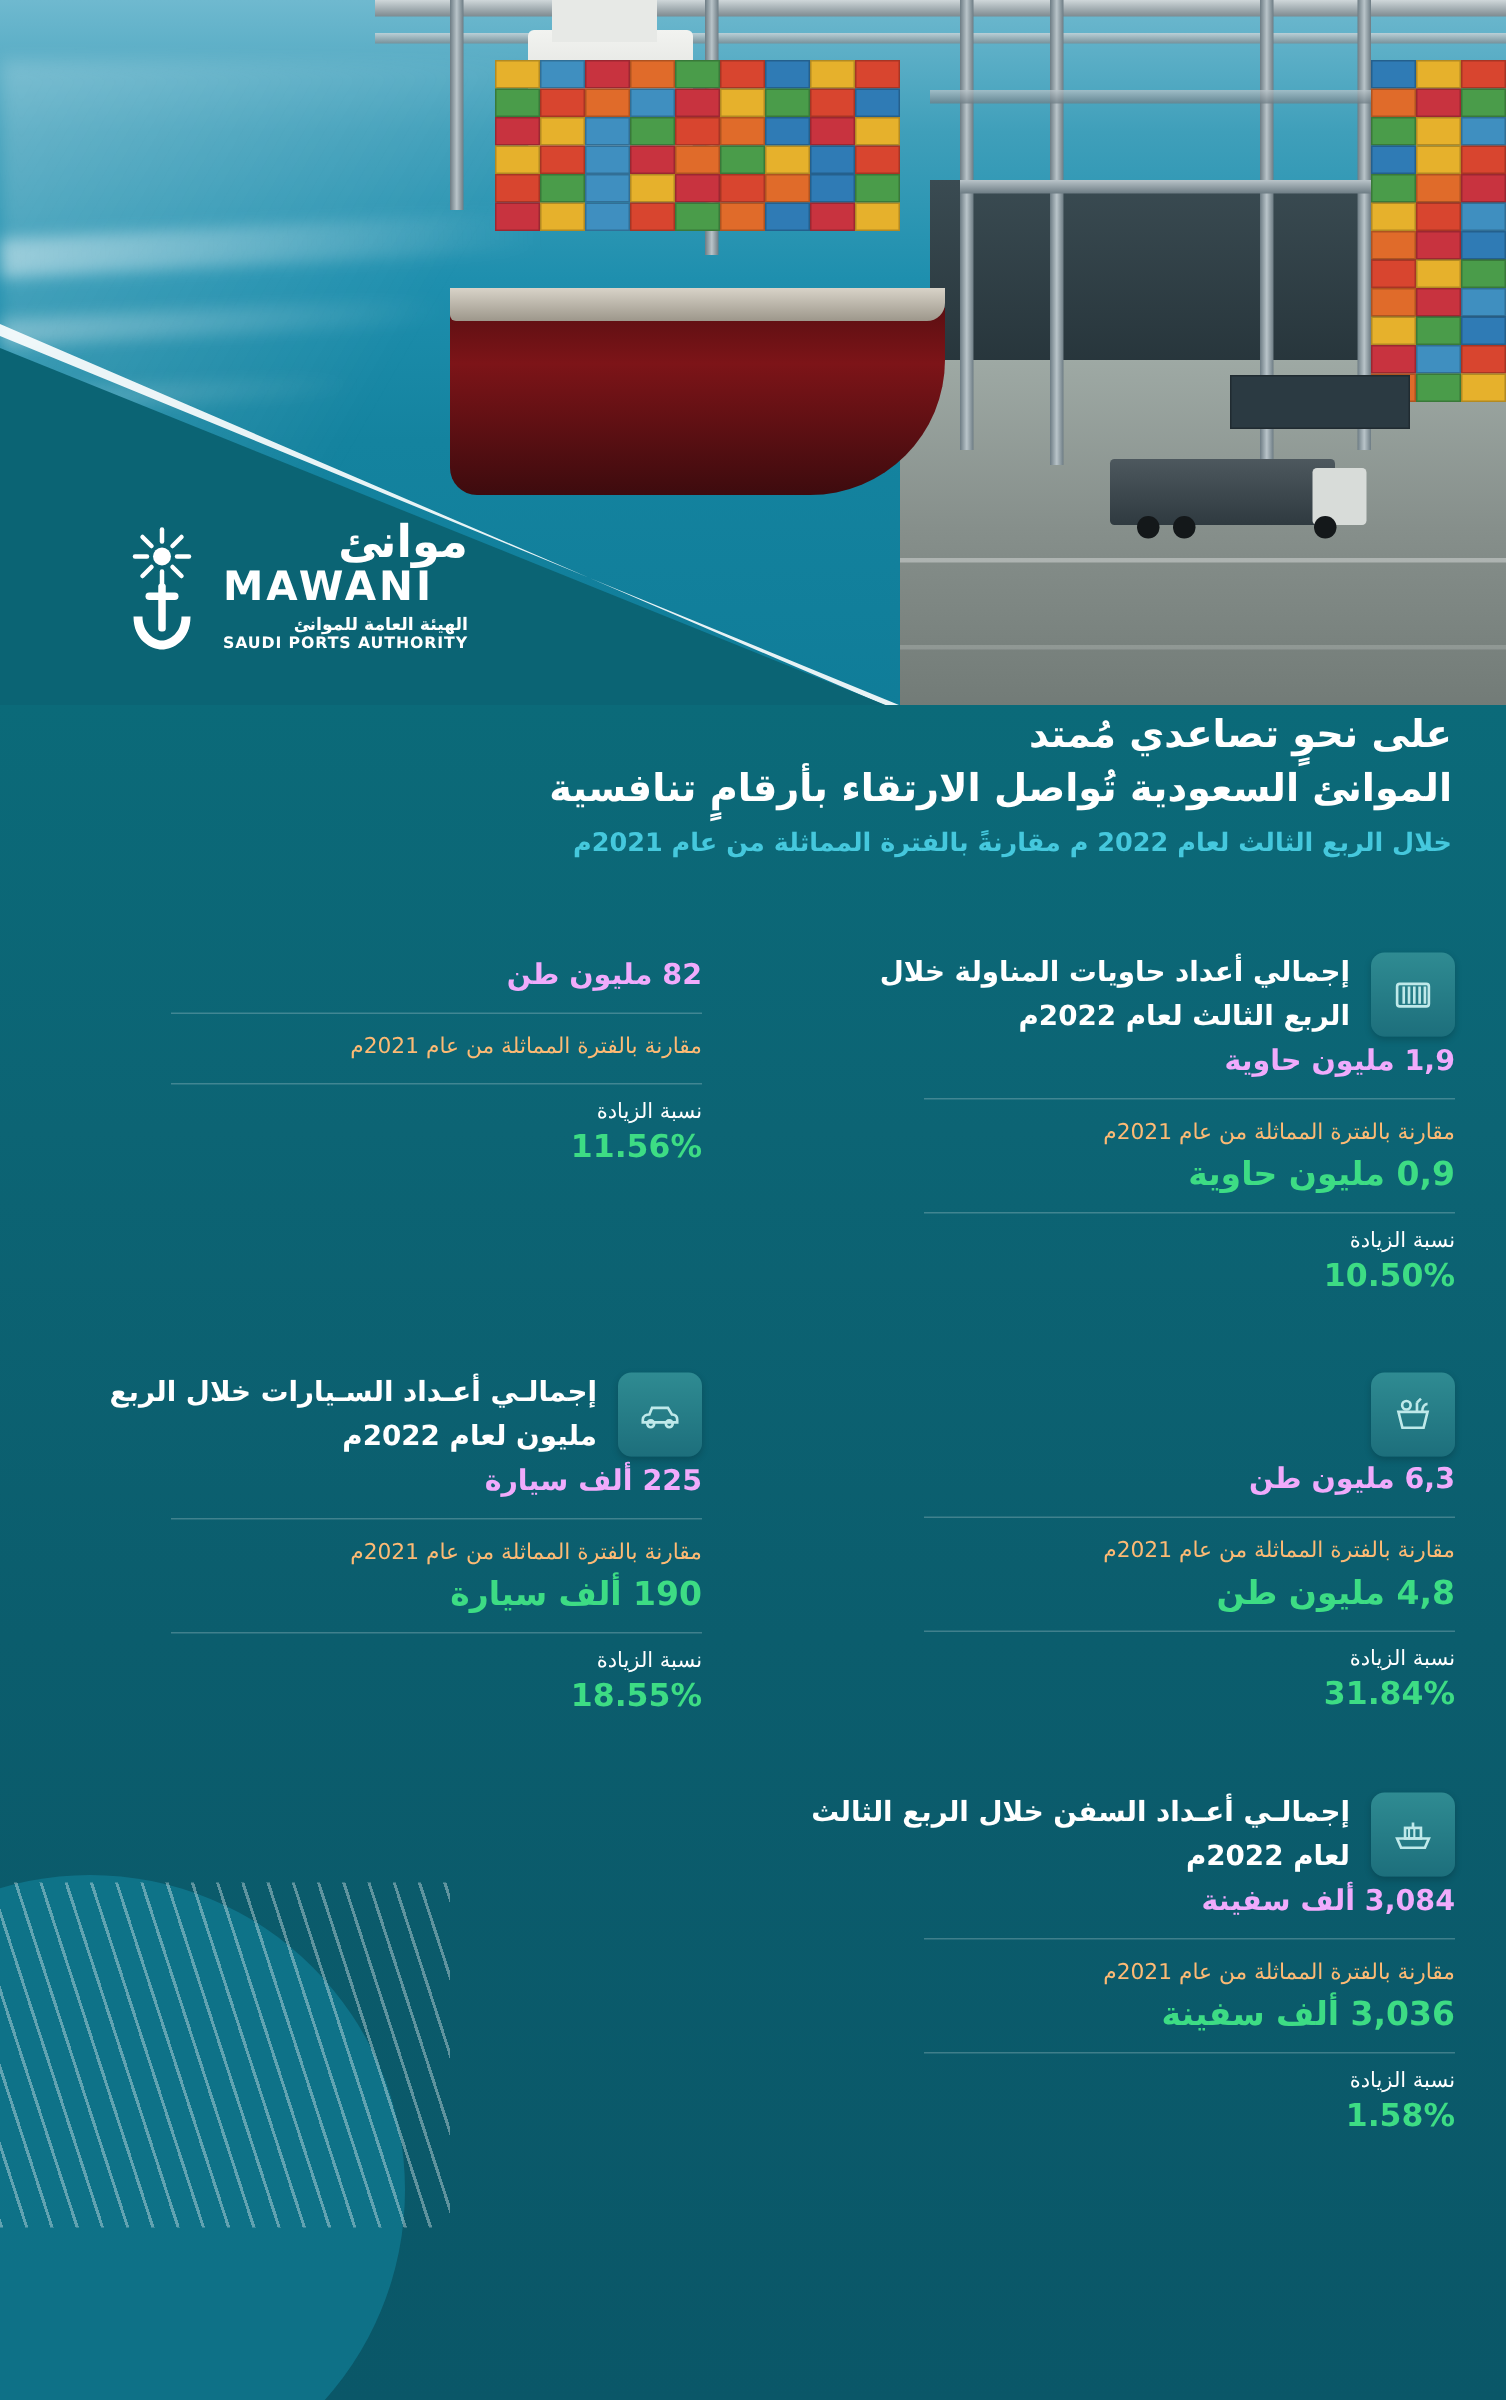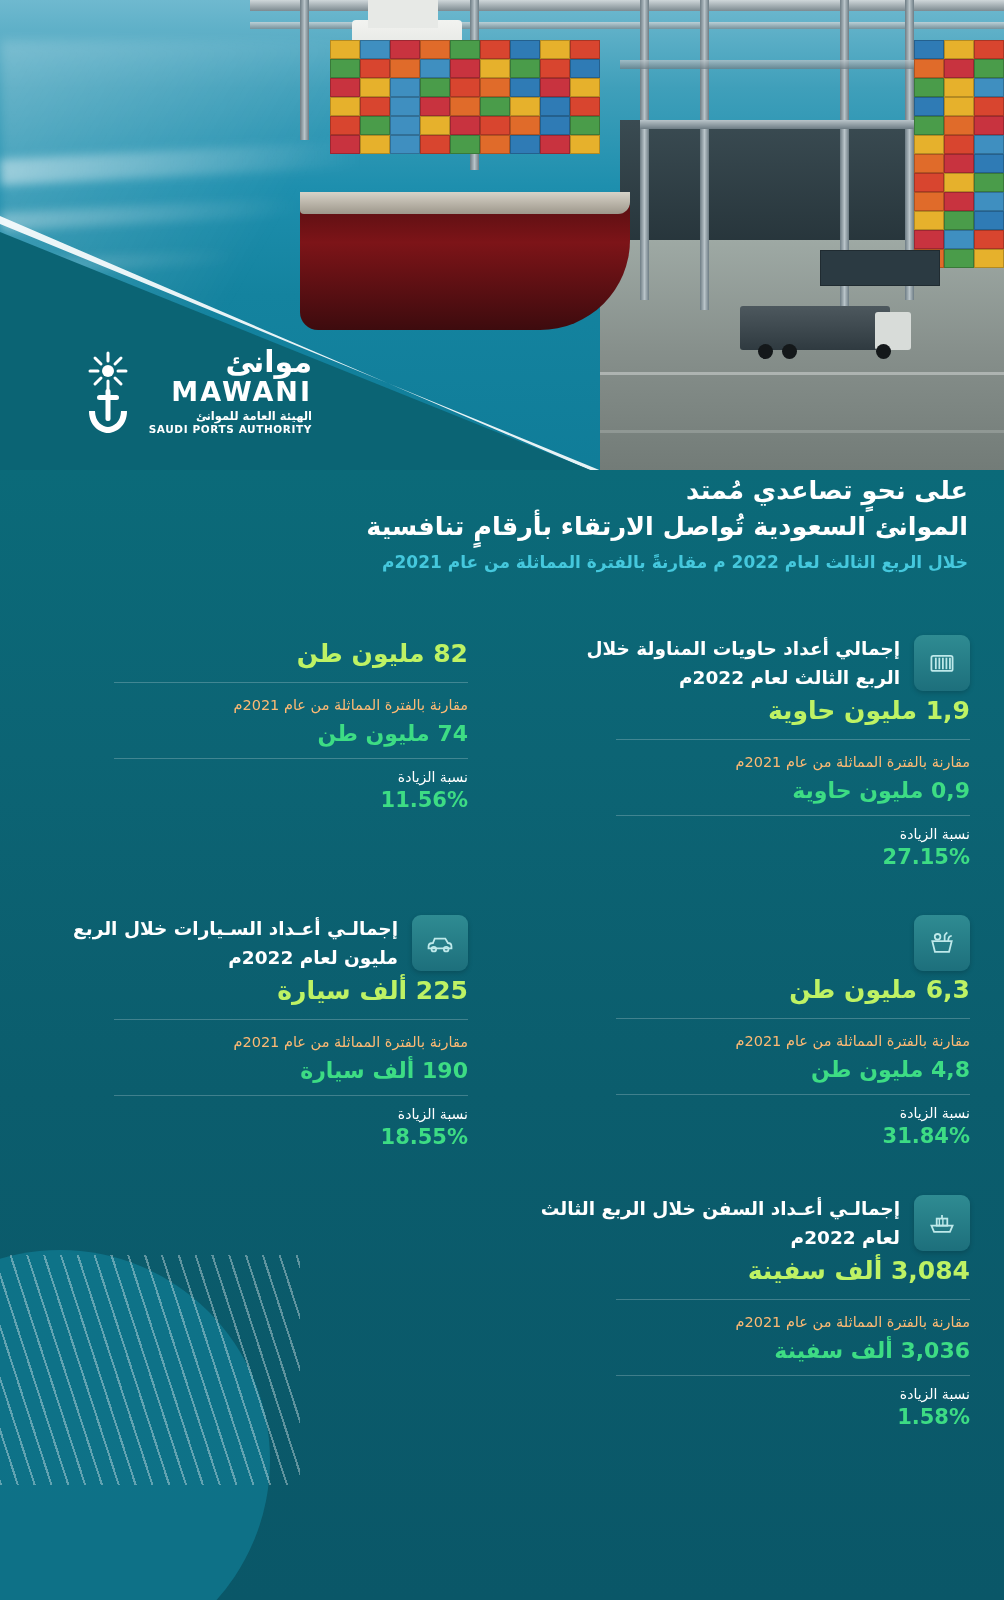--- a/index.html
+++ b/index.html
@@ -190,21 +190,21 @@
     display: flex;
     align-items: flex-start;
     gap: 10px;
   }
   .logo-text { text-align: right; direction: rtl; }
   .logo-ar {
     font-size: 30px; font-weight: bold; letter-spacing: 1px; line-height: 1.1;
   }
   .logo-en {
     font-size: 27px; font-weight: bold; letter-spacing: 2px; line-height: 1.05;
-    direction: ltr; text-align: right;
+    direction: ltr; text-align: left;
   }
   .logo-sub-ar { font-size: 11.5px; font-weight: bold; margin-top: 3px; }
   .logo-sub-en { font-size: 10.5px; font-weight: bold; letter-spacing: .6px; direction: ltr; text-align: right; }
   .logo-mark { width: 62px; height: 86px; margin-top: 4px; }
 
   
   .headline {
     position: absolute;
     right: 36px; top: 472px;
     width: 930px;
@@ -259,23 +259,23 @@
   .card-title {
     flex: 1 1 auto;
     font-size: 18.5px;
     line-height: 1.55;
     color: #ffffff;
     font-weight: bold;
     letter-spacing: .2px;
   }
   .big-value {
     margin-top: 4px;
-    font-size: 25px;
+    font-size: 19px;
     font-weight: bold;
-    color: #bef264;
+    color: #f0abfc;
     padding-left: 76px;
   }
   .divider {
     margin: 14px 0 12px 76px;
     height: 1px;
     background: rgba(255,255,255,0.22);
   }
   .cmp-label {
     font-size: 14.5px;
     color: #fdba74;
@@ -505,28 +505,27 @@
           </svg>
         </div>
         <div class="card-title">إجمالي أعداد حاويات المناولة خلال الربع الثالث لعام 2022م</div>
       </div>
       <div class="big-value">1,9 مليون حاوية</div>
       <div class="divider"></div>
       <div class="cmp-label">مقارنة بالفترة المماثلة من عام 2021م</div>
       <div class="cmp-value">0,9 مليون حاوية</div>
       <div class="divider2"></div>
       <div class="pct-label">نسبة الزيادة</div>
-      <div class="pct-value">27.15%</div>
+      <div class="pct-value">10.50%</div>
     </div>
 
     <div class="card left">
       <div class="big-value">82 مليون طن</div>
       <div class="divider"></div>
       <div class="cmp-label">مقارنة بالفترة المماثلة من عام 2021م</div>
-      <div class="cmp-value">74 مليون طن</div>
       <div class="divider2"></div>
       <div class="pct-label">نسبة الزيادة</div>
       <div class="pct-value">11.56%</div>
     </div>
   </div>
 
   <div class="row">
 
     <div class="card right">
       <div class="card-head">

